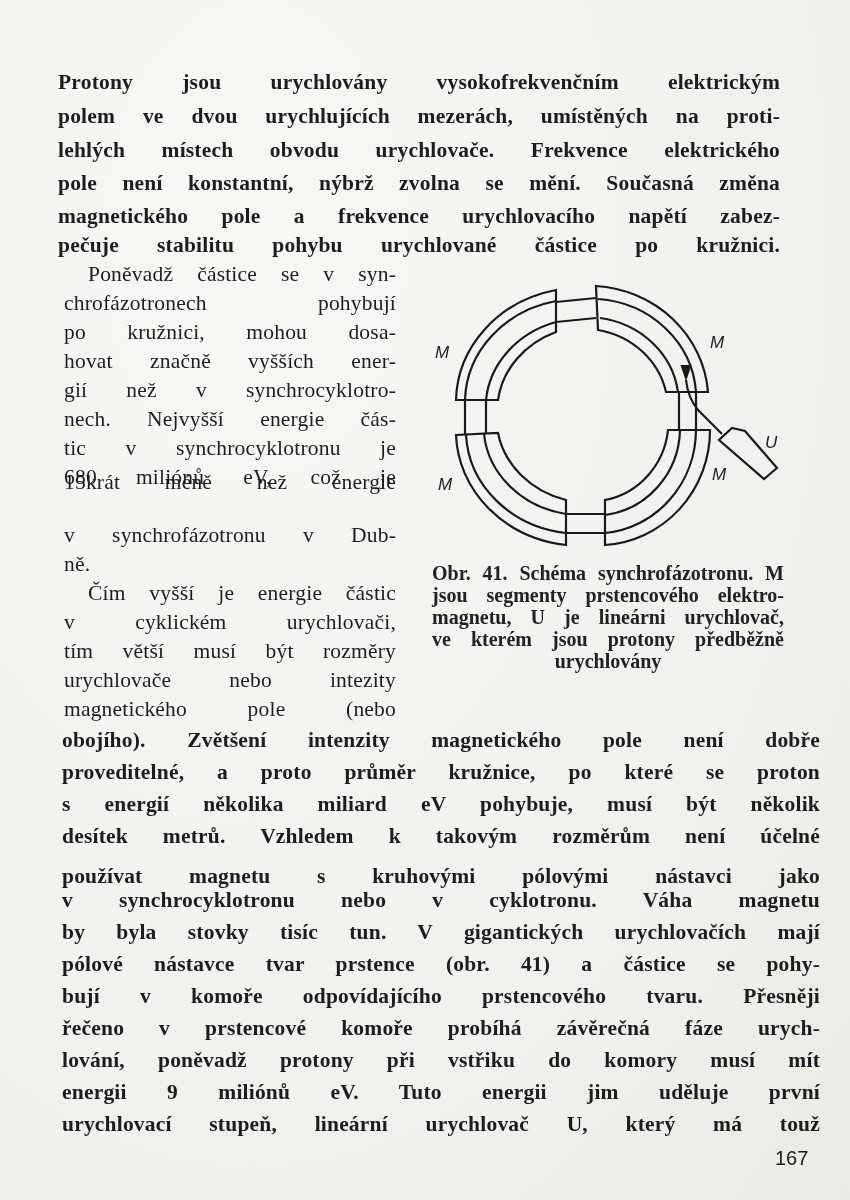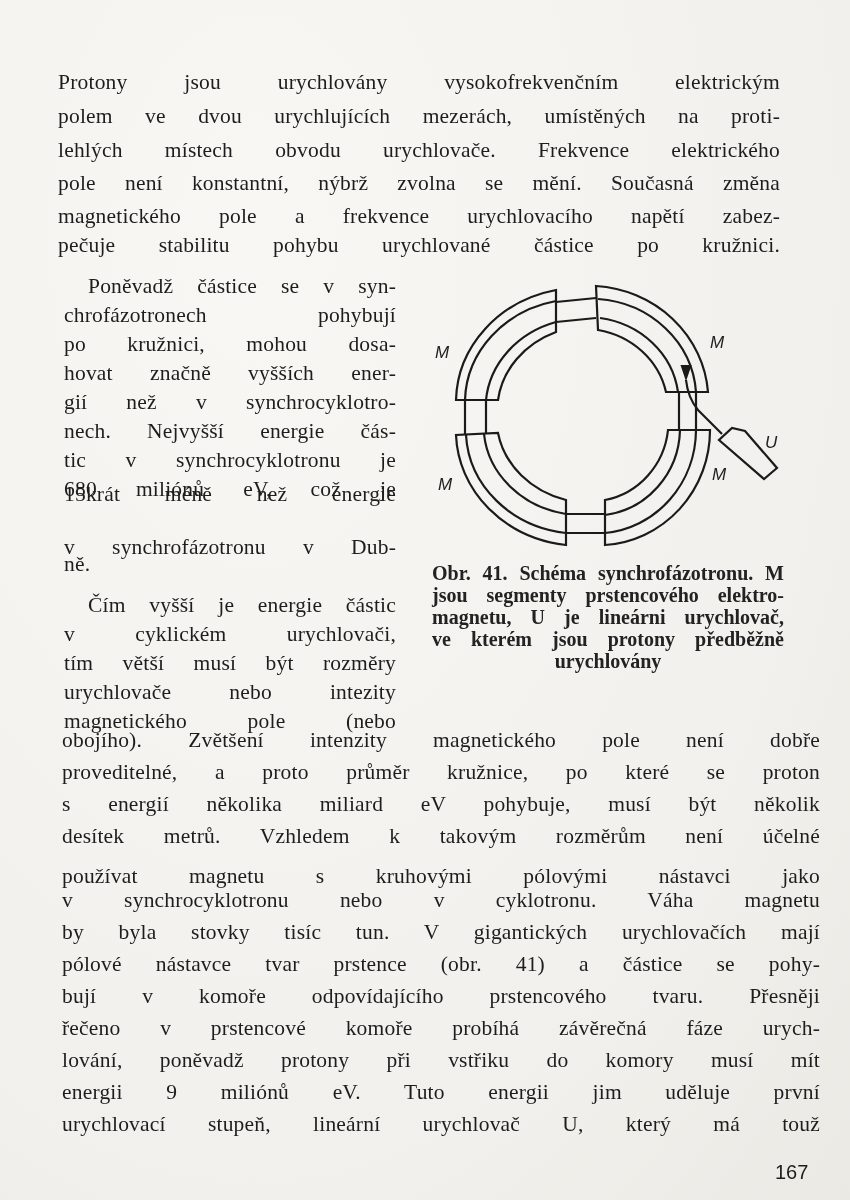--- a/index.html
+++ b/index.html
@@ -15,29 +15,29 @@
     background: radial-gradient(ellipse at 30% 20%, #f8f7f4 0%, #f1f0ec 70%, #ebe9e4 100%);
   }
   .line {
     position:absolute;
     font-size:21.5px;
     white-space:nowrap;
     letter-spacing:0.2px;
     text-align:justify;
     text-align-last:justify;
   }
-  .full { left:58px; width:722px; }
-  .narrow { left:64px; width:332px;margin-top:12px; }
+  .full { left:58px; width:722px;font-weight:bold; }
+  .narrow { left:64px; width:332px; }
   .cap {
     position:absolute; font-size:20px; font-weight:bold;
     white-space:nowrap; text-align:justify; text-align-last:justify;
     left:432px; width:352px; color:#222;
   }
   .cap.center { text-align:left; text-align-last:center; }
-  .pno { position:absolute; left:775px; top:1147px; font-size:20px; font-family:"Liberation Sans", sans-serif;margin-top:14px; }
+  .pno { position:absolute; left:775px; top:1147px; font-size:20px; font-family:"Liberation Sans", sans-serif; }
   .diagram { position:absolute; left:420px; top:270px; width:380px; height:290px; }
   .ml { font-family:"Liberation Sans", sans-serif; font-style:italic; font-size:17px; fill:#222; }
 </style>
 </head>
 <body>
 
 <div class="page">
 
   <div>
     <div class="line full" style="top:70px">Protony jsou urychlovány vysokofrekvenčním elektrickým</div>

